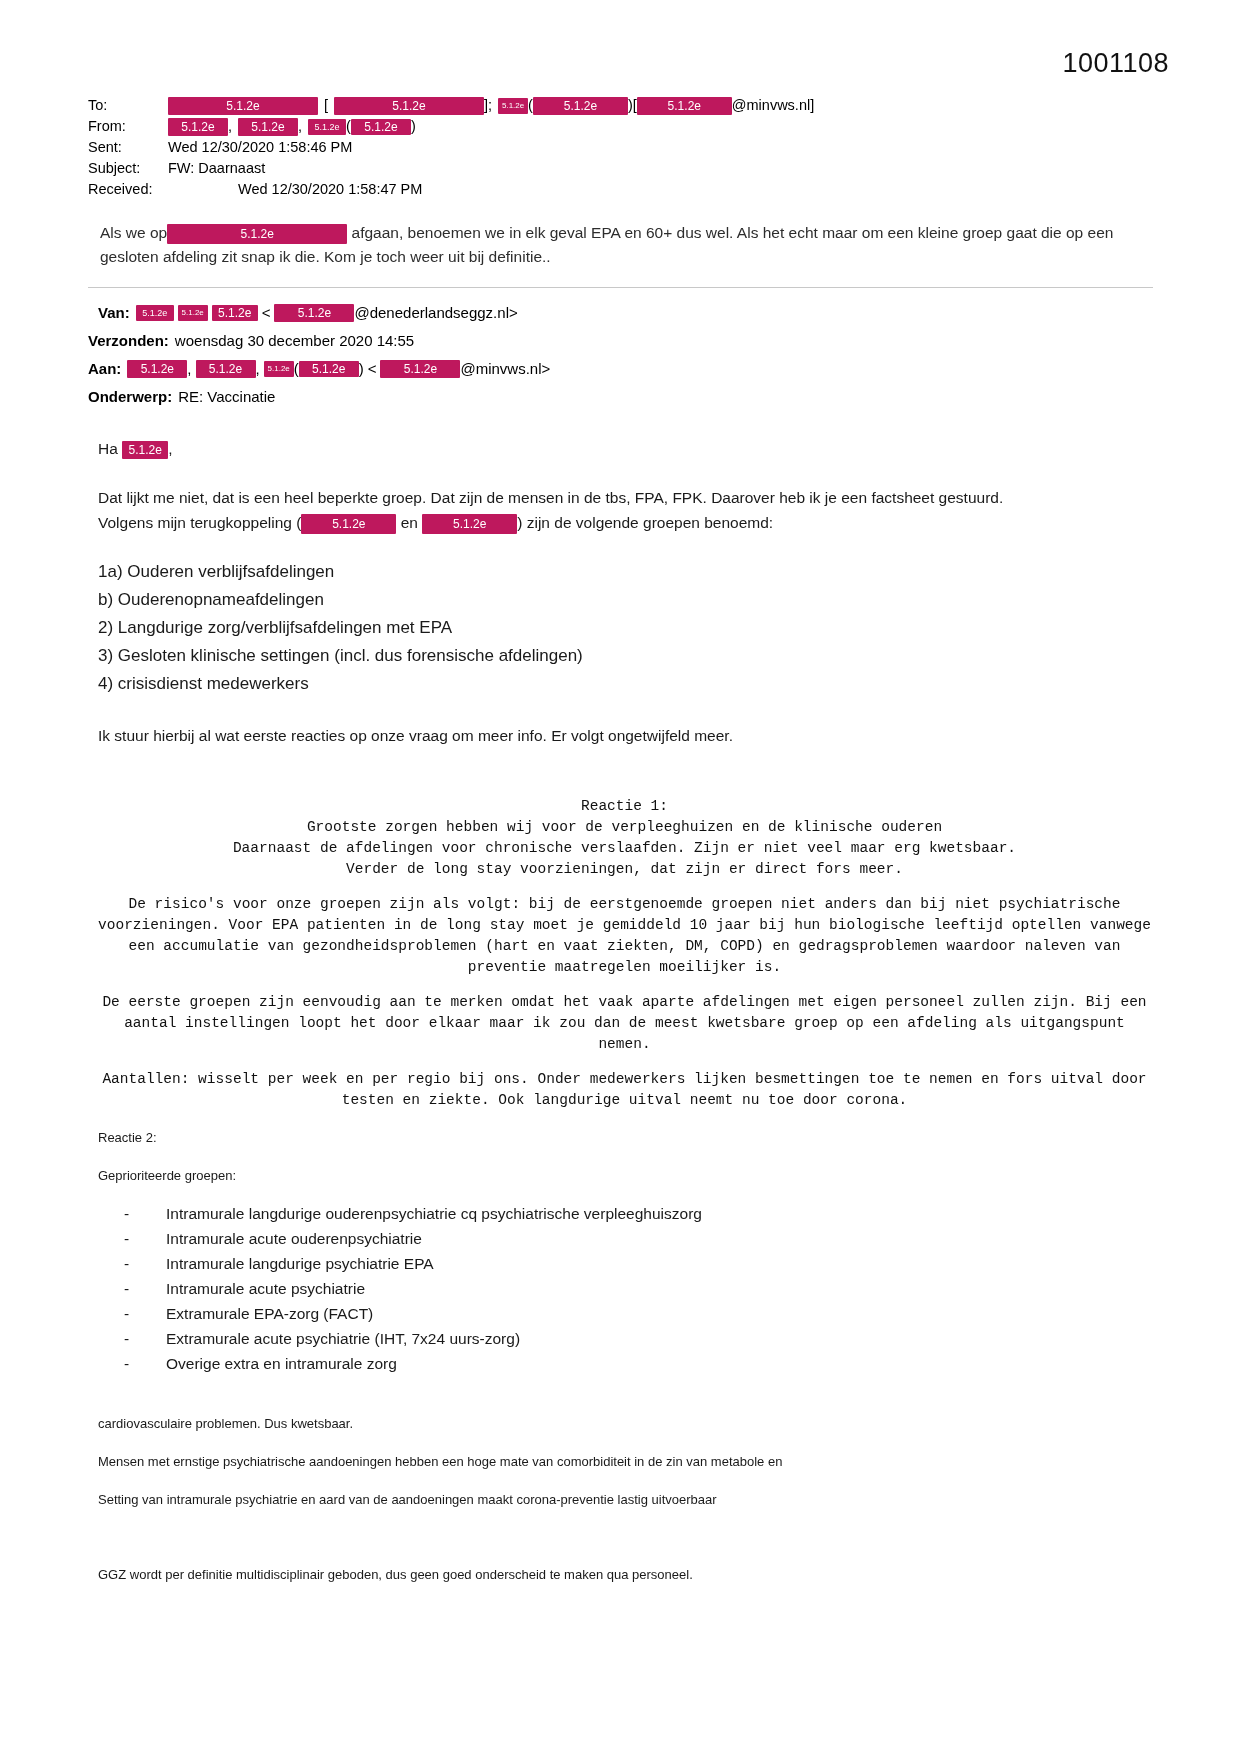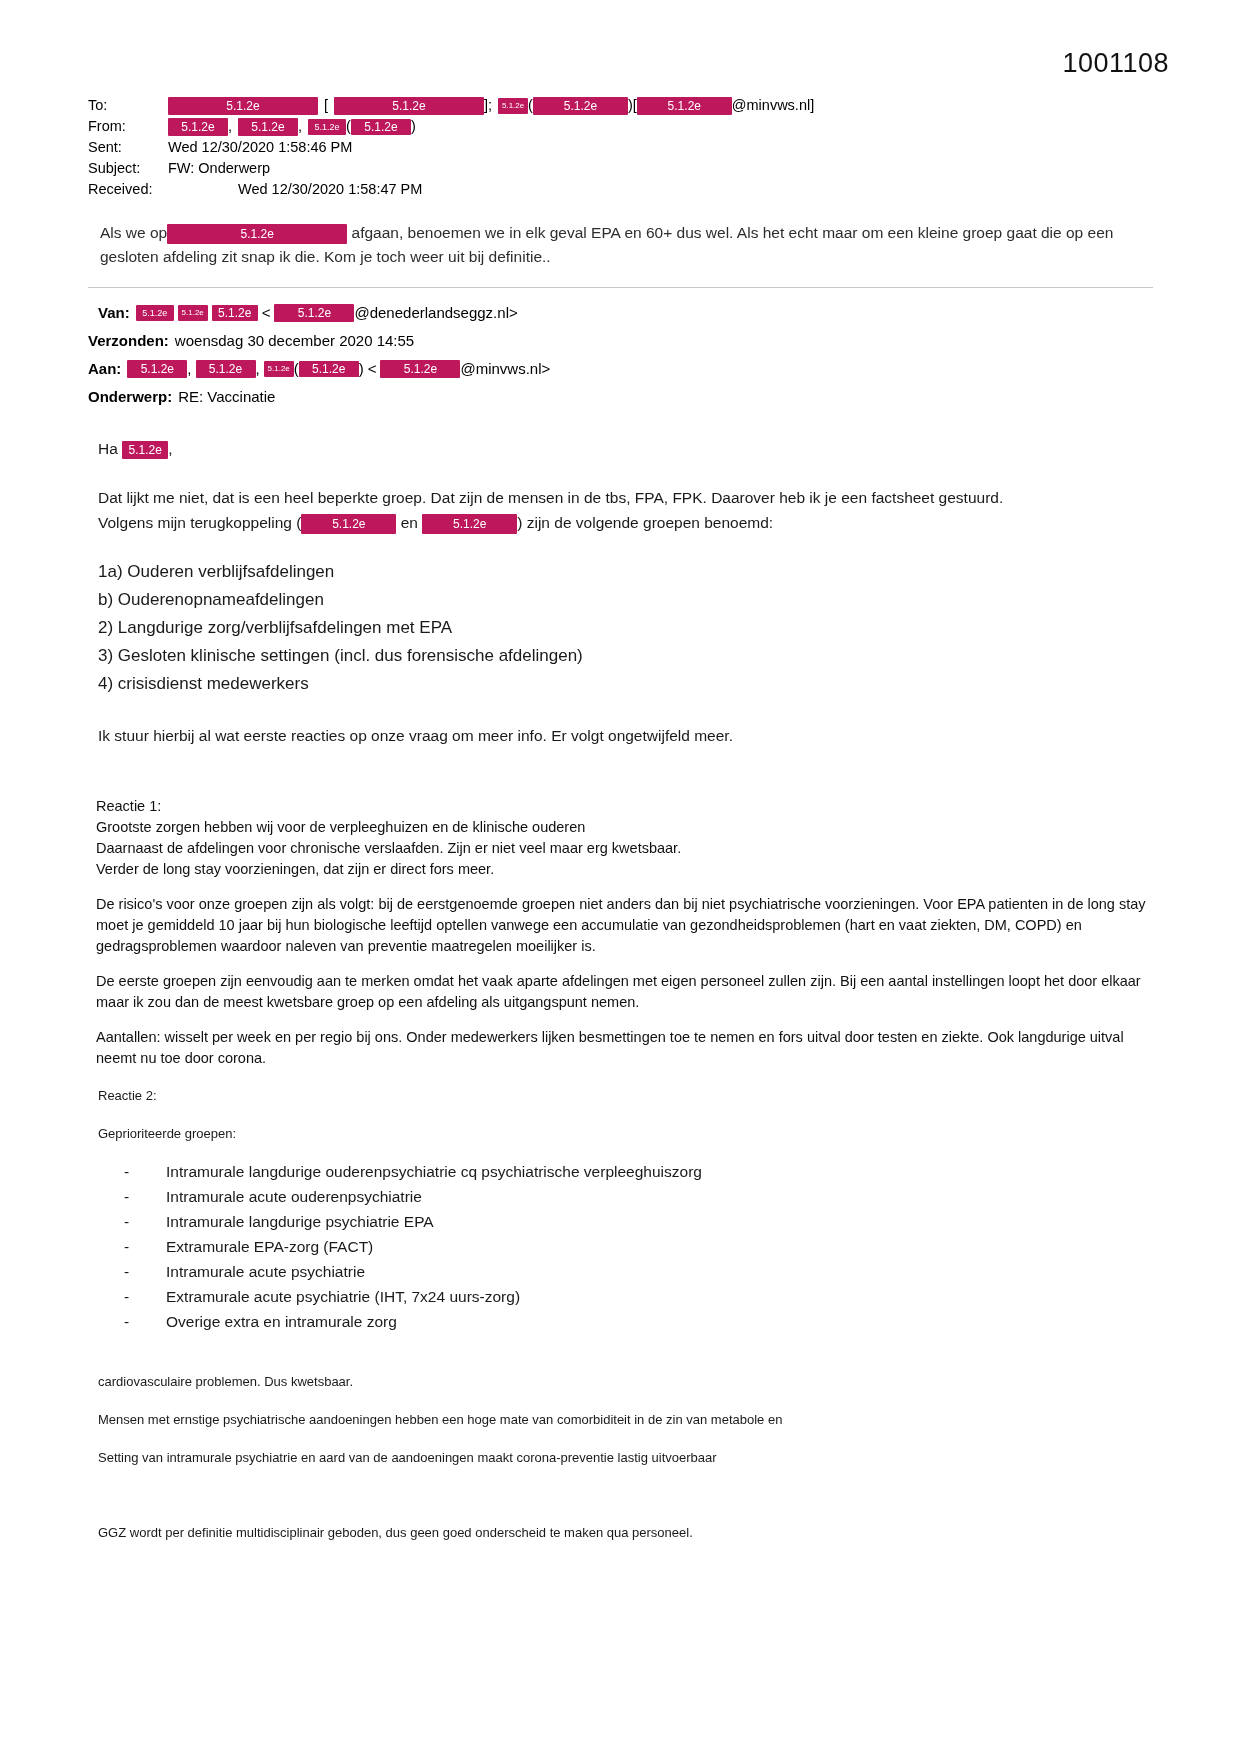--- a/index.html
+++ b/index.html
@@ -130,24 +130,25 @@
   .listblock {
     font-size: 17px;
     line-height: 26px;
     color: #1a1a1a;
     padding-left: 10px;
   }
   .listblock div { margin-bottom: 2px; }
 
   .body2 {
     padding-left: 8px;
-    font-family: Liberation Sans, sans-serif;
+    font-family: Liberation Mono, monospace;
     font-size: 14.5px;
     line-height: 21px;
     color: #111;
+    text-align: center;
   }
   .body2 p { margin: 0 0 14px 0; }
   .body2 p.tight { margin-bottom: 0; }
 
   .body3 {
     padding-left: 10px;
     font-size: 13px;
     line-height: 25px;
     color: #1a1a1a;
   }
@@ -192,21 +193,21 @@
         <span class="hdr-val">
           <span class="red w60 h18">5.1.2e</span><span>,</span><span class="sp"></span><span class="red w60 h18">5.1.2e</span><span>,</span><span class="sp"></span><span class="red w38 h16">5.1.2e</span><span>(</span><span class="red w60 h16">5.1.2e</span><span>)</span>
         </span>
       </div>
       <div class="hdr-row">
         <span class="hdr-label">Sent:</span>
         <span class="hdr-val">Wed 12/30/2020 1:58:46 PM</span>
       </div>
       <div class="hdr-row">
         <span class="hdr-label">Subject:</span>
-        <span class="hdr-val">FW: Onderwerp</span>
+        <span class="hdr-val">FW: Daarnaast</span>
       </div>
       <div class="hdr-row">
         <span class="hdr-label">Received:</span>
         <span class="hdr-val hdr-indent">Wed 12/30/2020 1:58:47 PM</span>
       </div>
     </div>
 
     <div class="intro">
       <span>Als we op</span><span class="red w180 h20">5.1.2e</span>
       <span>afgaan, benoemen we in elk geval EPA en 60+ dus wel. Als het echt maar om een kleine groep gaat die op een gesloten afdeling zit snap ik die. Kom je toch weer uit bij definitie..</span>
@@ -303,22 +304,22 @@
 
     <div class="body3">
       <p>Reactie 2:</p>
       <p>Geprioriteerde groepen:</p>
     </div>
 
     <ul class="dashlist">
       <li>Intramurale langdurige ouderenpsychiatrie cq psychiatrische verpleeghuiszorg</li>
       <li>Intramurale acute ouderenpsychiatrie</li>
       <li>Intramurale langdurige psychiatrie EPA</li>
+      <li>Intramurale acute psychiatrie</li>
       <li>Extramurale EPA-zorg (FACT)</li>
-      <li>Intramurale acute psychiatrie</li>
       <li>Extramurale acute psychiatrie (IHT, 7x24 uurs-zorg)</li>
       <li>Overige extra en intramurale zorg</li>
     </ul>
 
     <div class="spacer-12"></div>
 
     <div class="body3">
       <p>cardiovasculaire problemen. Dus kwetsbaar.</p>
       <p>Mensen met ernstige psychiatrische aandoeningen hebben een hoge mate van comorbiditeit in de zin van metabole en</p>
       <p>Setting van intramurale psychiatrie en aard van de aandoeningen maakt corona-preventie lastig uitvoerbaar</p>

